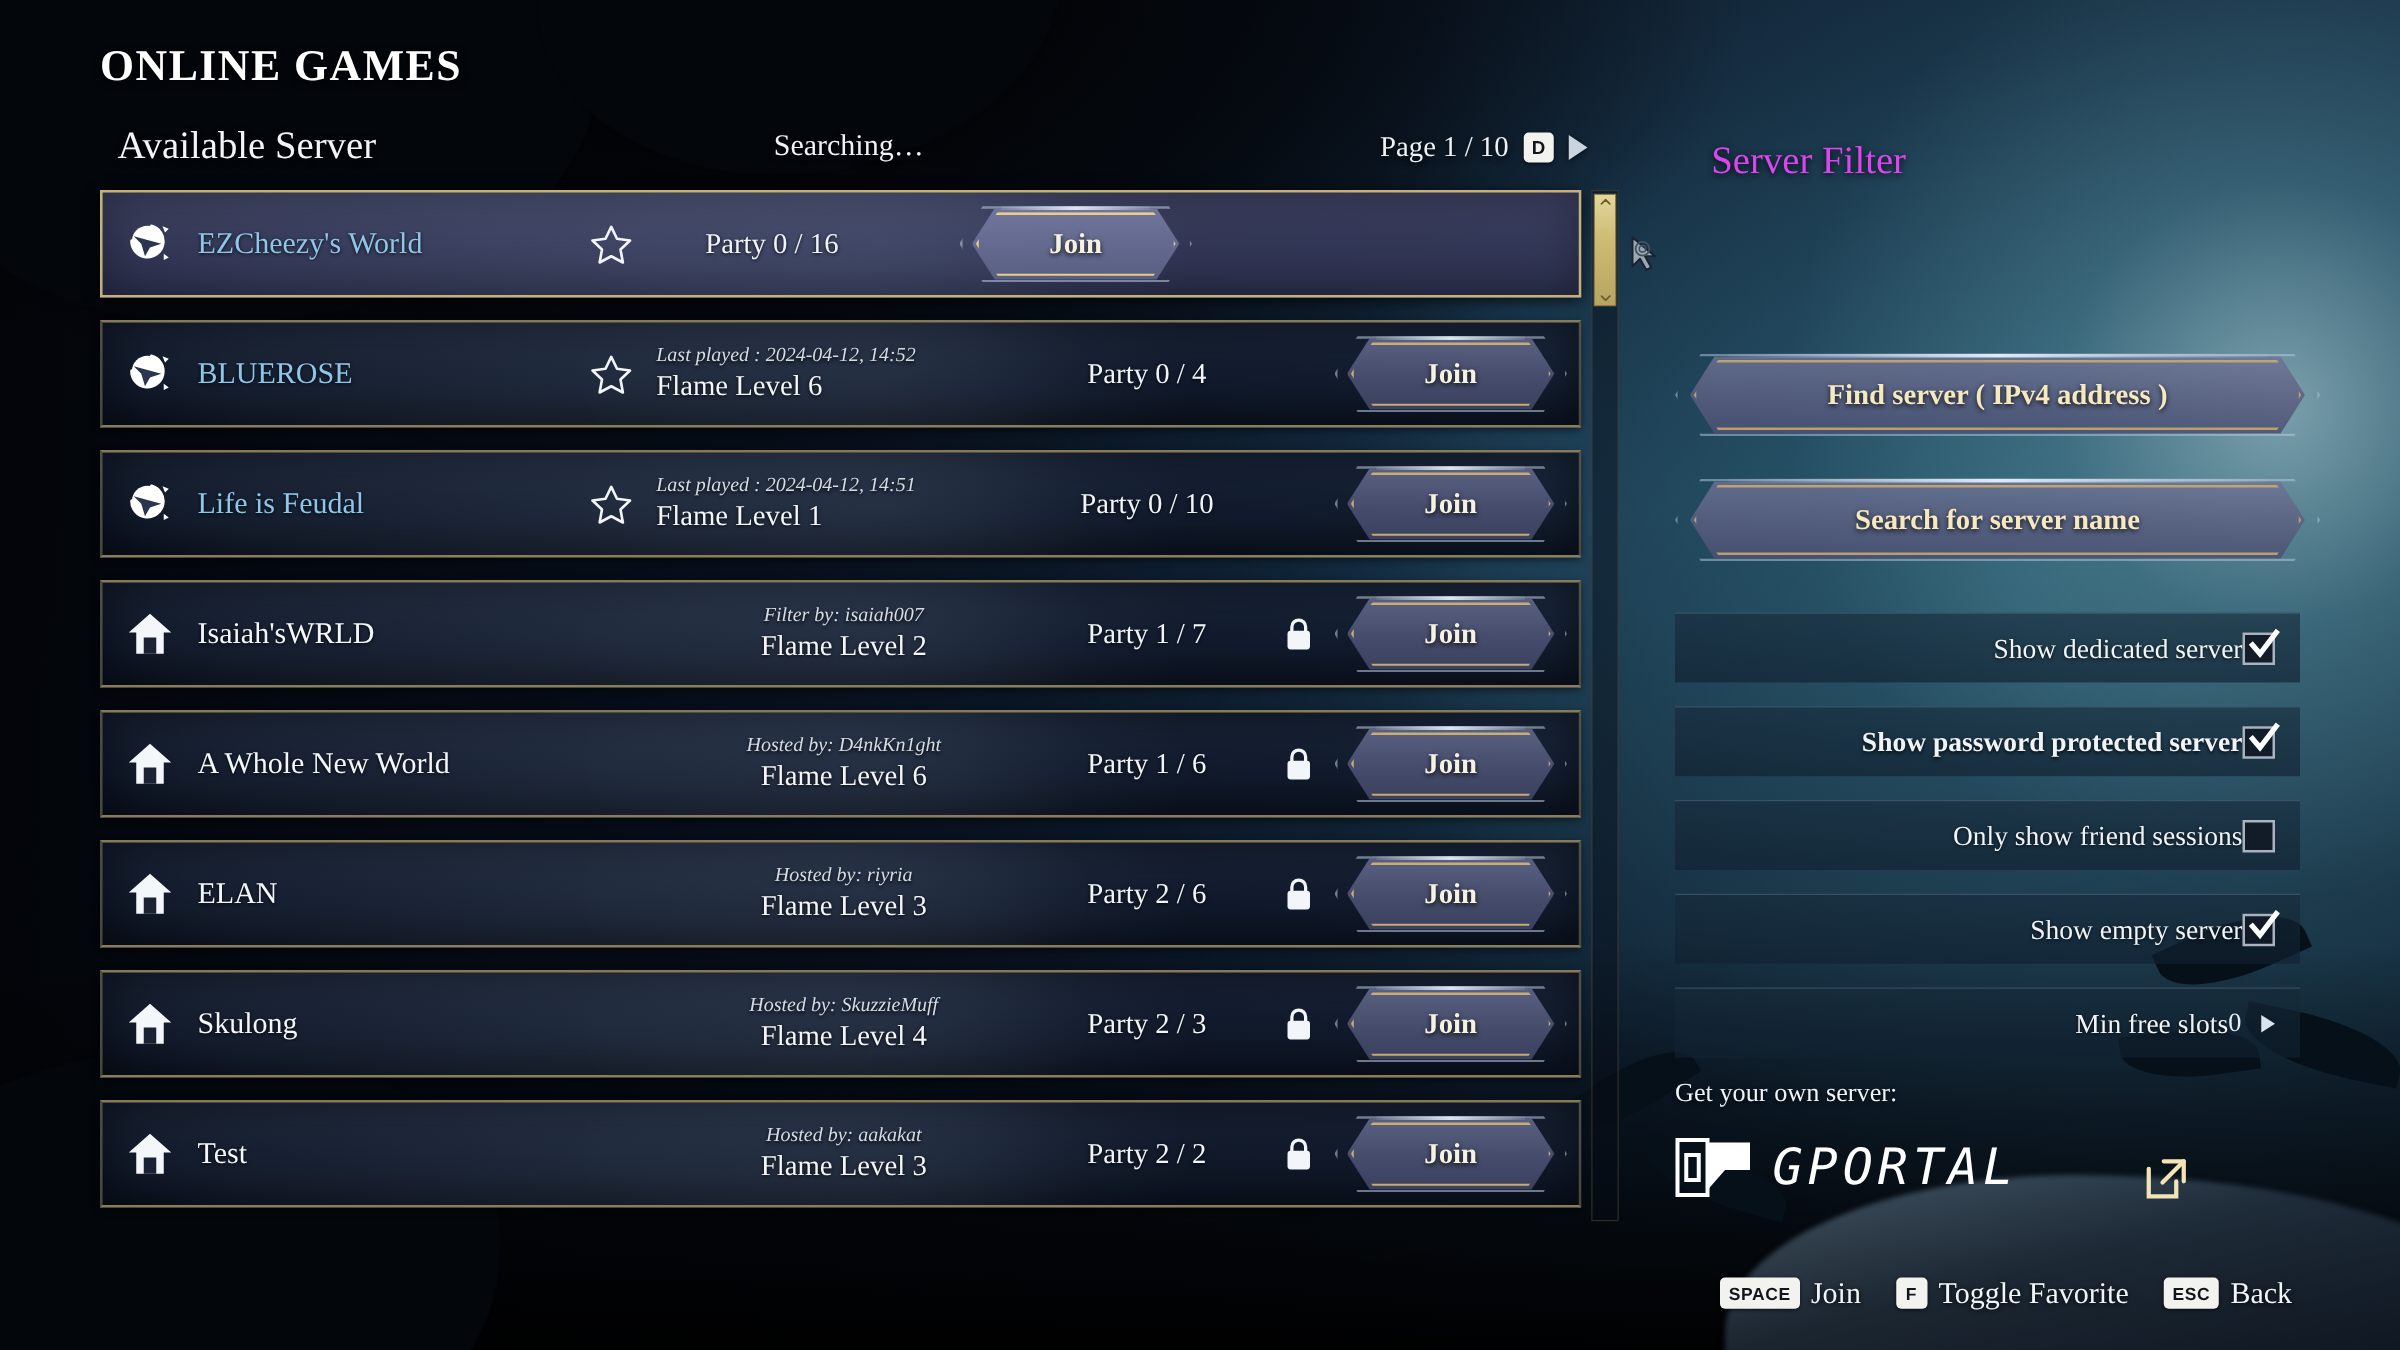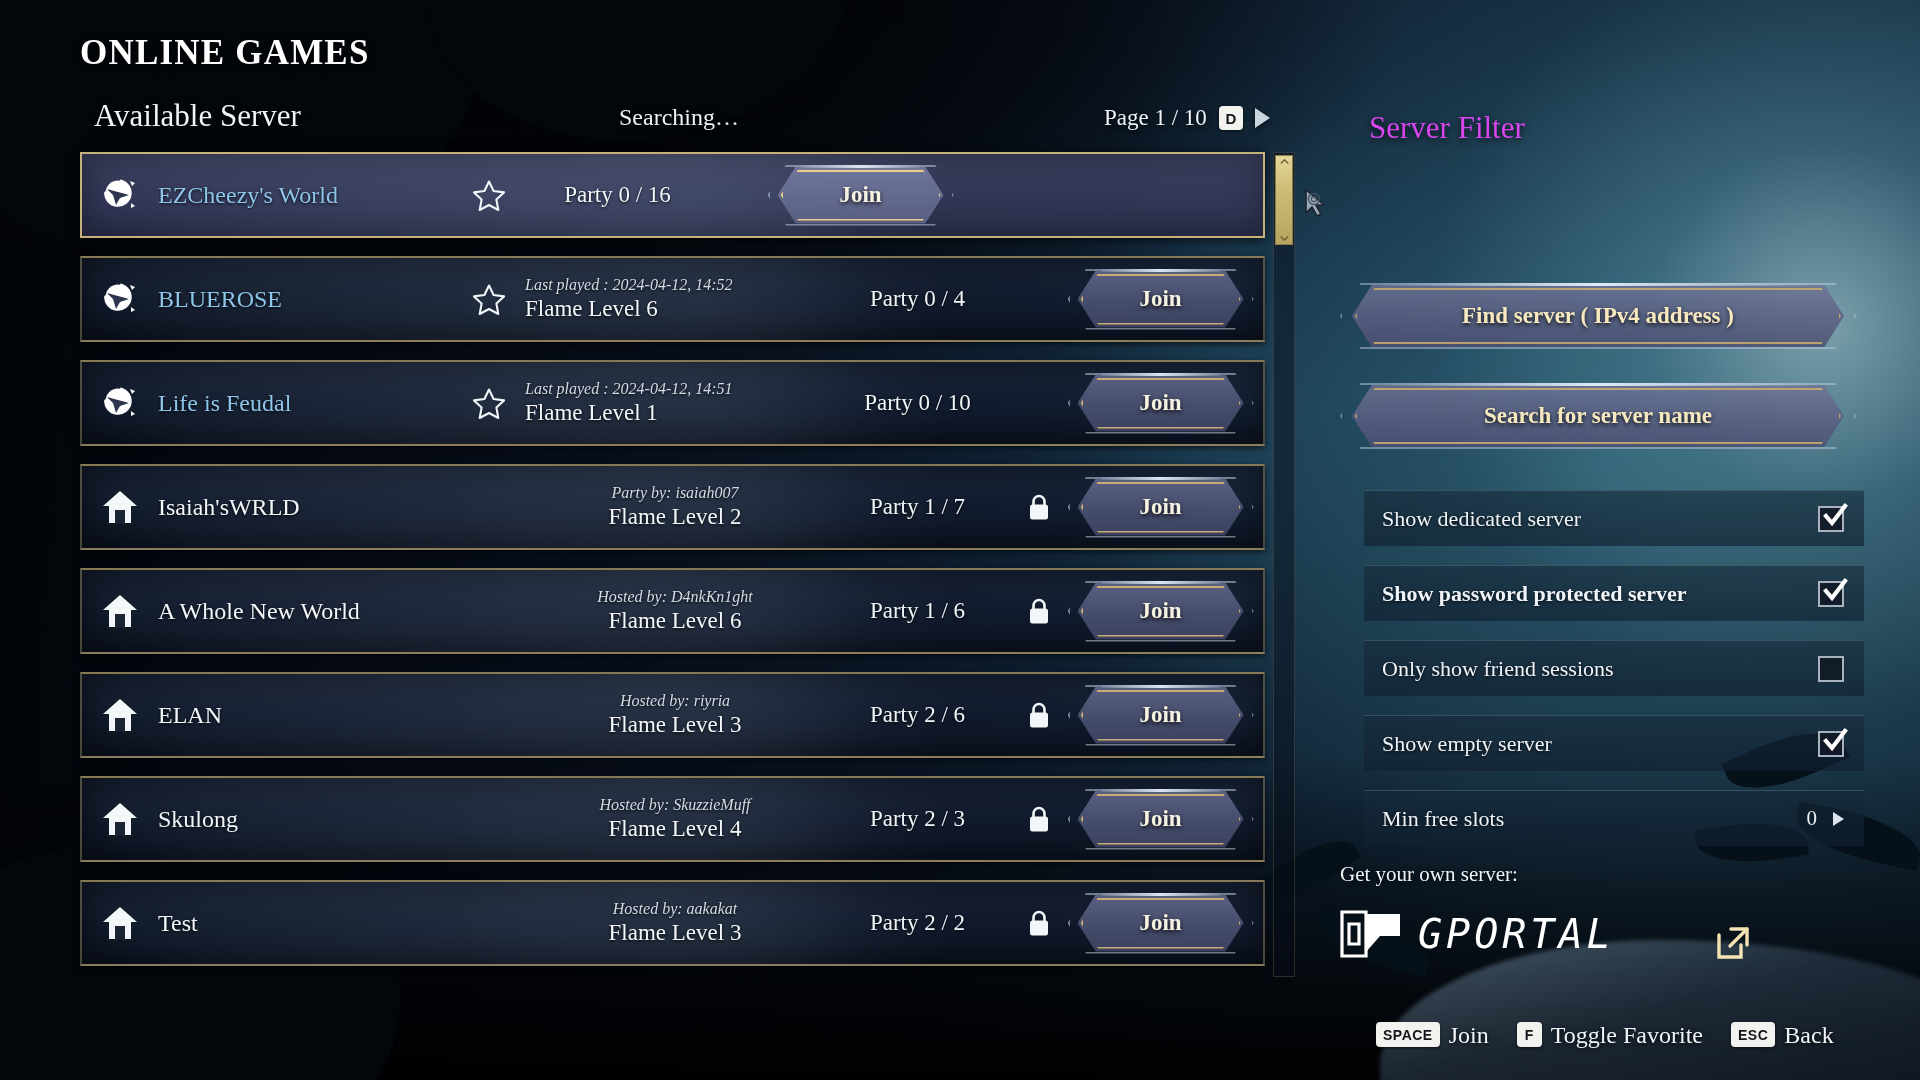--- a/index.html
+++ b/index.html
@@ -217,25 +217,24 @@
   .panel-btn .pb-label{
     position:relative; z-index:3; font-size:23px; font-weight:700; color:#f7e9bf;
     text-shadow:0 2px 4px rgba(0,0,0,0.8);
   }
   #btn-refresh { top:155px; }
   #btn-find-ip { top:285px; }
   #btn-search-name { top:385px; }
 
   .filter-row {
     position:absolute; left:1340px; width:500px; height:56px;
-    display:flex; align-items:center; justify-content:space-between;
+    display:flex; align-items:center; justify-content:flex-end;
     padding:0 20px 0 18px;
     background: linear-gradient(180deg, rgba(22,42,58,0.62) 0%, rgba(16,32,48,0.66) 100%);
     border-top:1px solid rgba(140,185,210,0.28);
-    margin-left:24px;
   }
   .filter-row .fr-label {
     font-size:22px; color:#f0f4f8; text-shadow:0 1px 3px rgba(0,0,0,0.8);
   }
   .checkbox {
     width:26px; height:26px; position:relative;
     background: rgba(18,26,38,0.9);
     border:2px solid rgba(196,206,218,0.85);
   }
   .checkbox .tick {
@@ -420,21 +419,21 @@
           <span class="house-icon">
     <svg width="40" height="40" viewBox="0 0 40 40">
       <path d="M20 4 L37 19 L31 19 L31 36 L9 36 L9 19 L3 19 Z" fill="#f4f7fa"></path>
       <rect x="15" y="23" width="10" height="13" fill="#1a2233"></rect>
     </svg>
           </span>
         </div>
         <div class="row-name">Isaiah'sWRLD</div>
         <div class="row-fav"></div>
         <div class="row-meta centered">
-          <div class="sub">Party by: isaiah007</div>
+          <div class="sub">Filter by: isaiah007</div>
           <div class="flame">Flame Level 2</div>
         </div>
         <div class="row-party">Party 1 / 7</div>
         <div class="row-lock">
           <span class="lock-icon">
     <svg width="24" height="27" viewBox="0 0 24 27">
       <path d="M6.5 11 L6.5 7.5 A5.5 5.5 0 0 1 17.5 7.5 L17.5 11" fill="none" stroke="#f2f5f9" stroke-width="2.6"></path>
       <rect x="3" y="10.5" width="18" height="15" rx="2.5" fill="#f2f5f9"></rect>
     </svg>
           </span>

